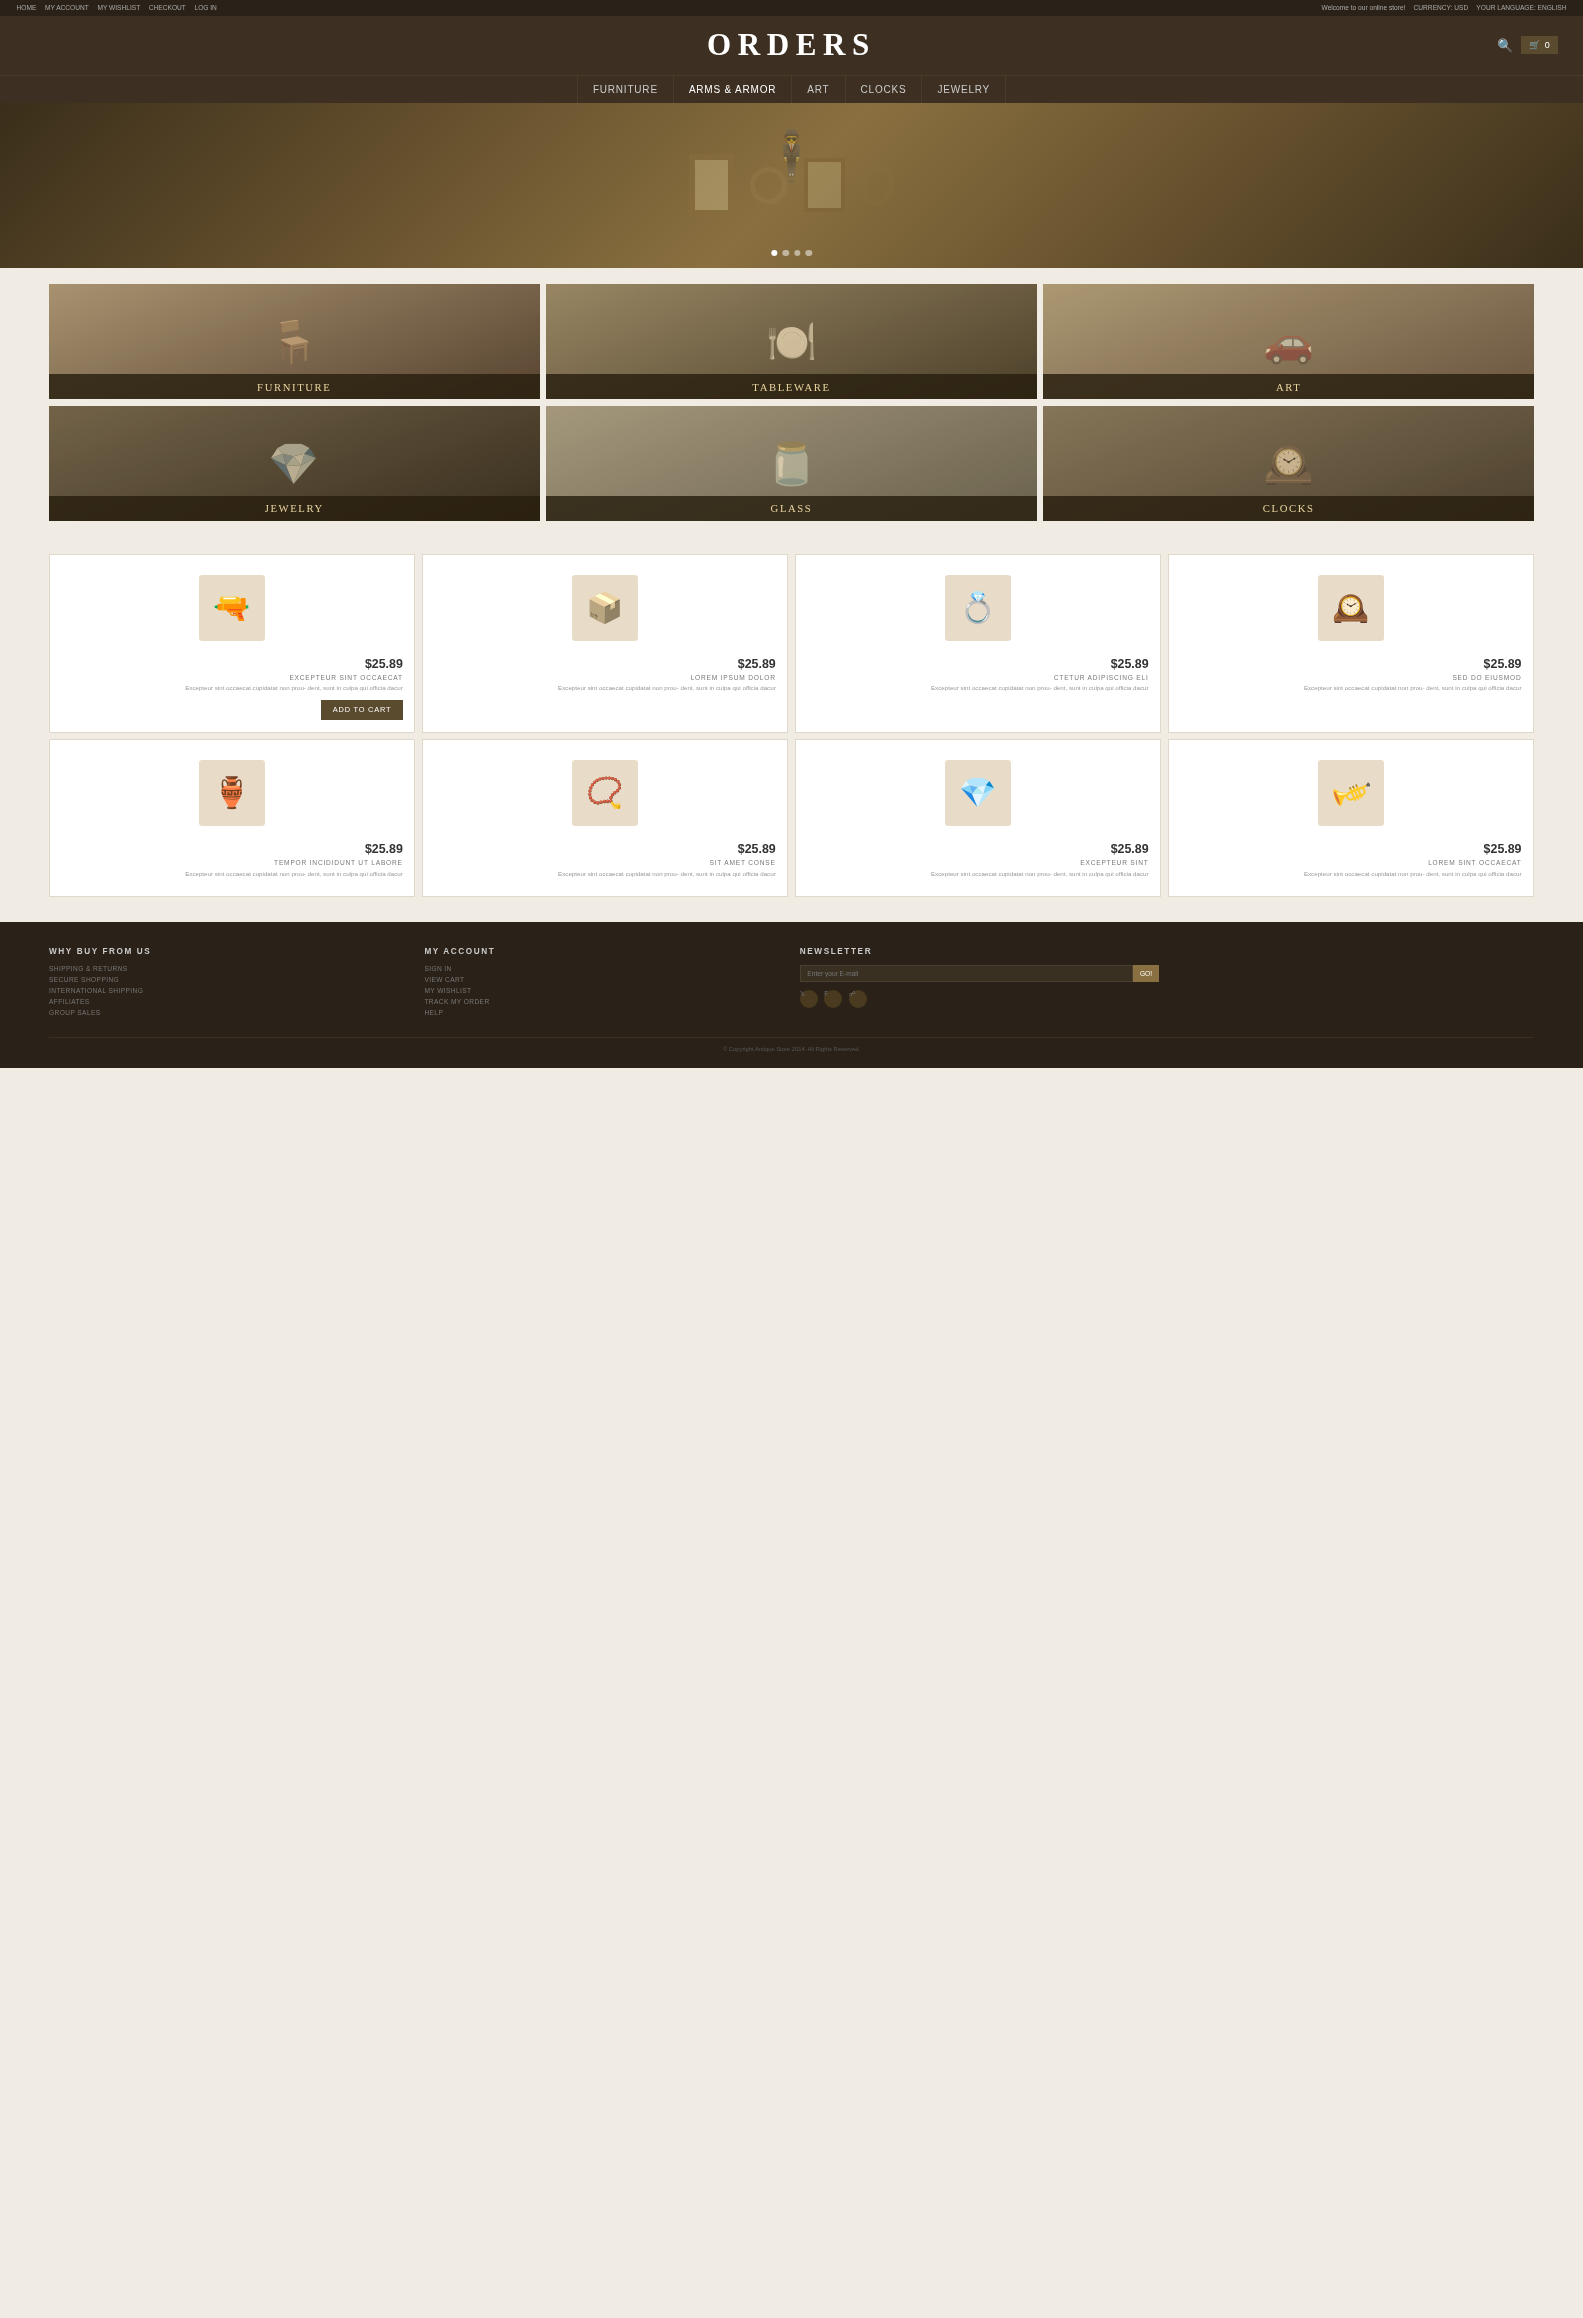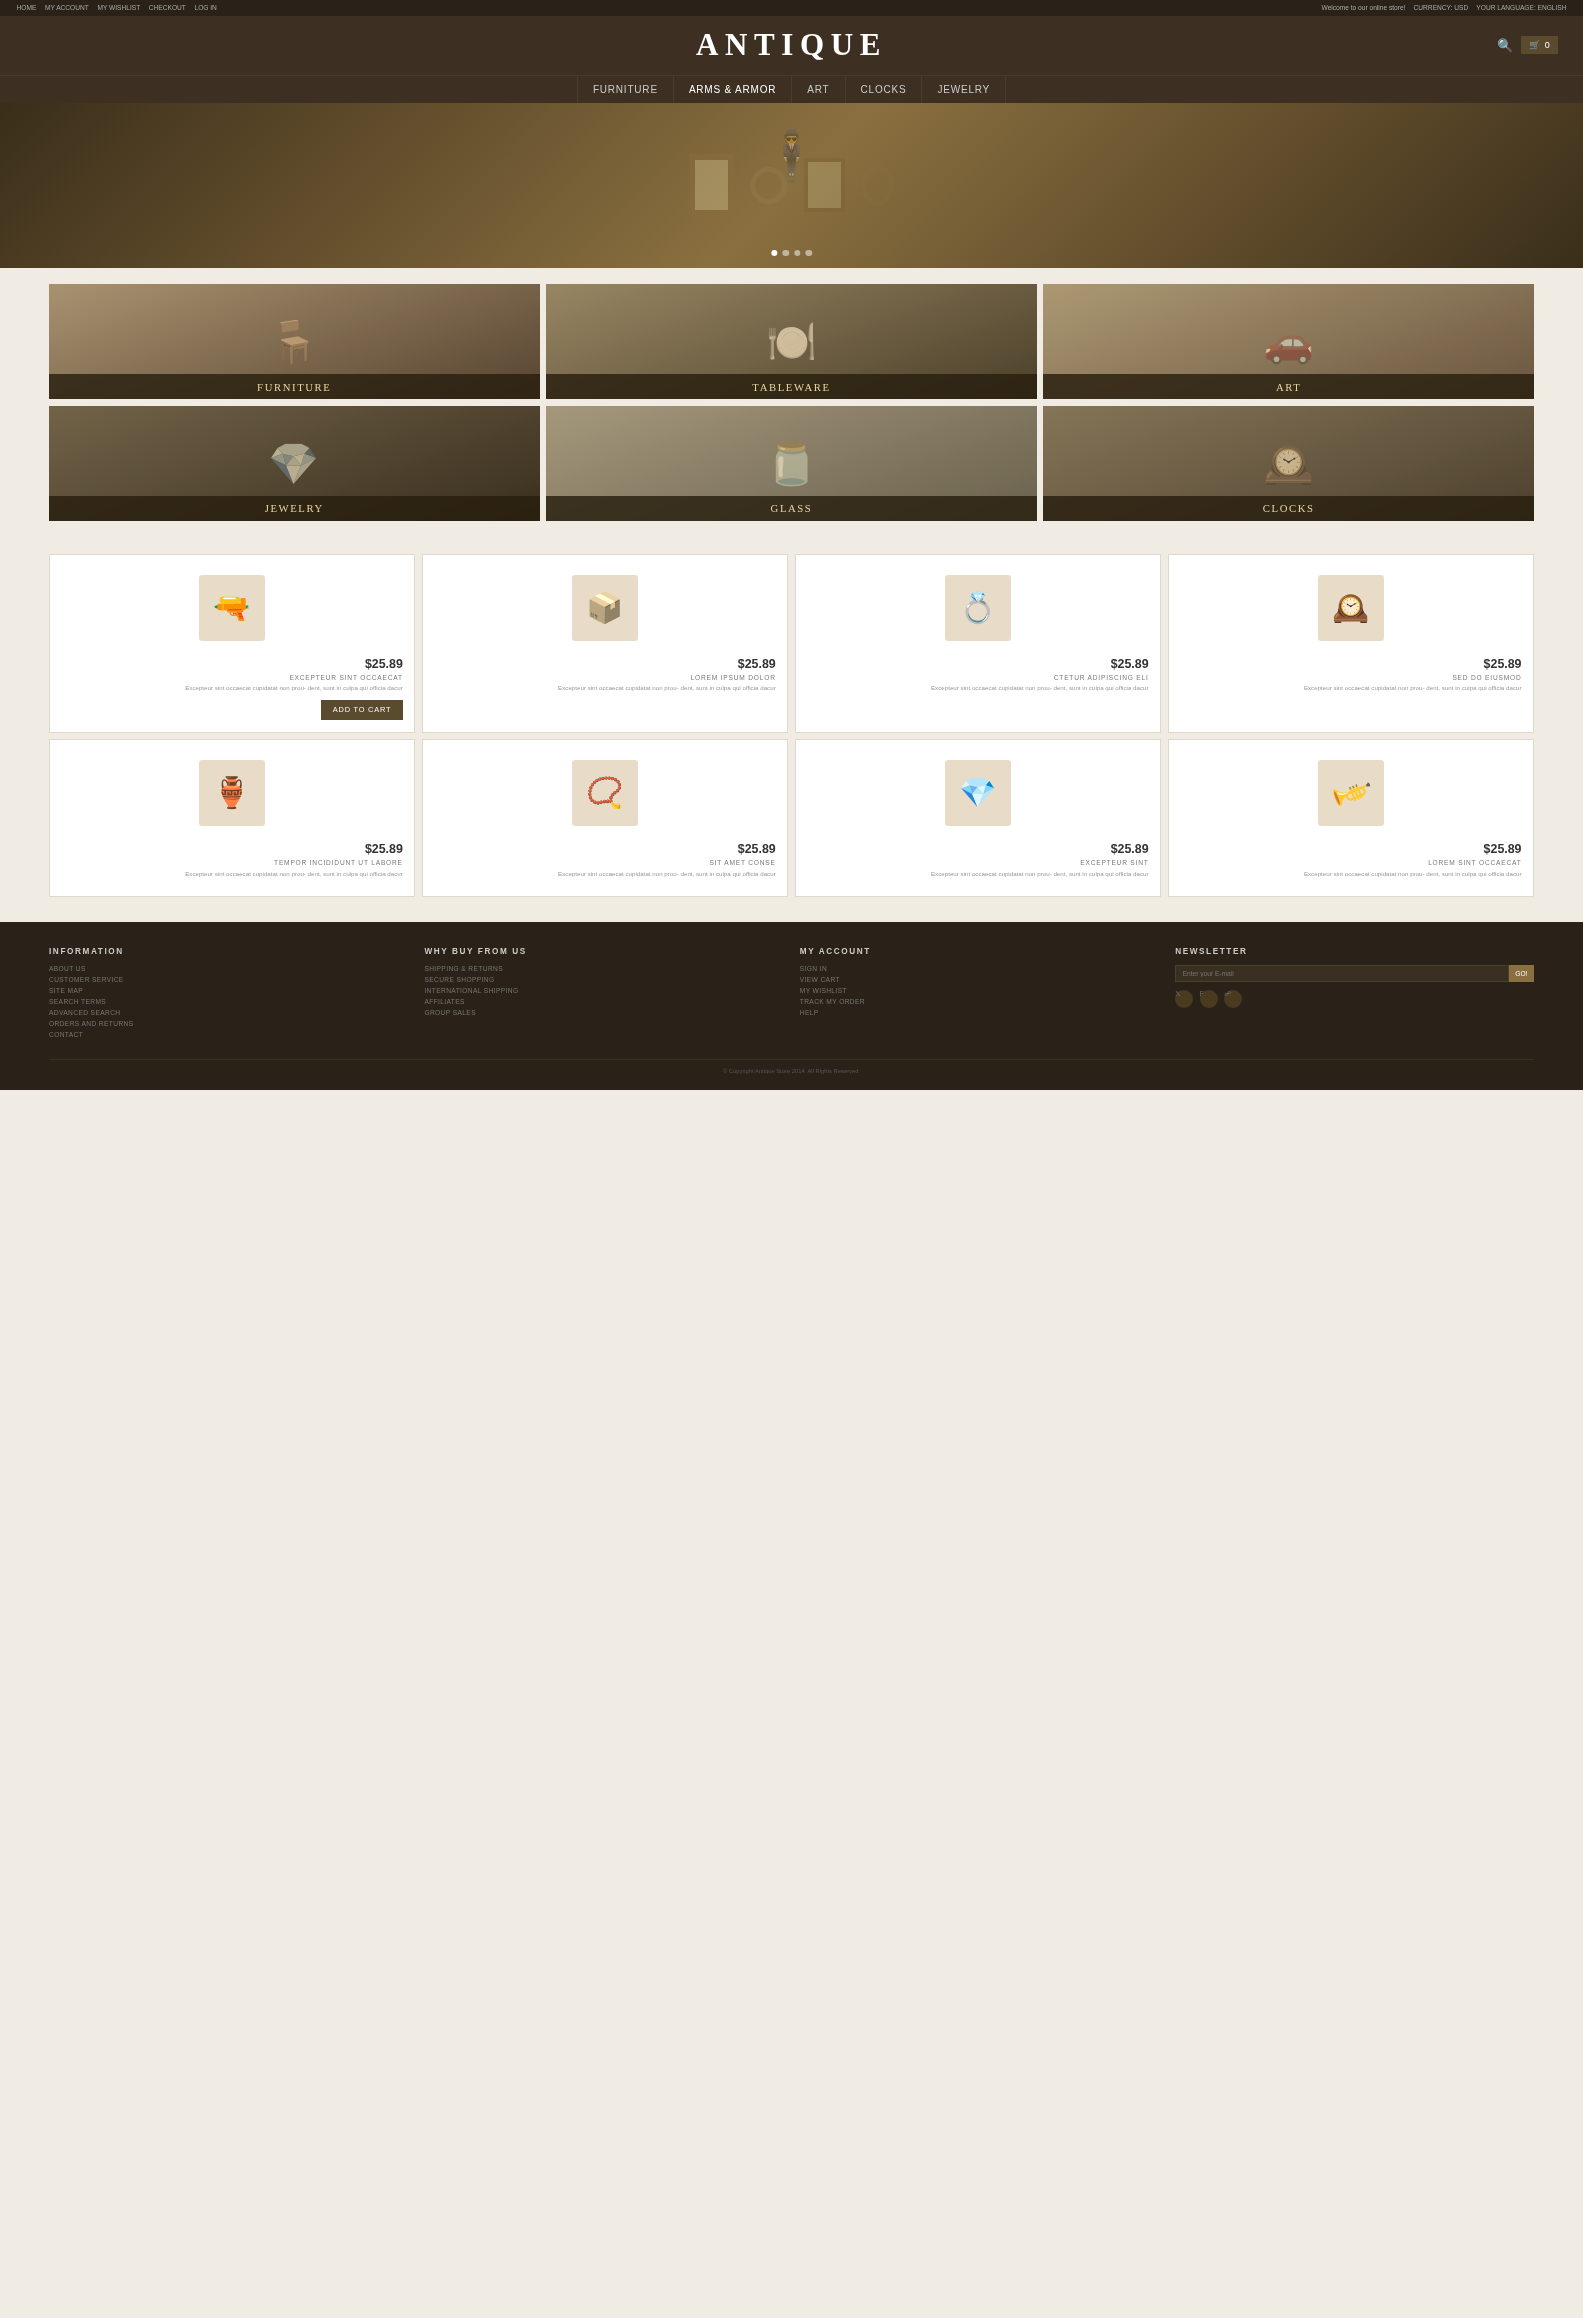--- a/index.html
+++ b/index.html
@@ -353,21 +353,21 @@
     <a>LOG IN</a>
   </div>
   <div class="top-bar-right">
     <span>Welcome to our online store!</span>
     <span>CURRENCY: USD</span>
     <span>YOUR LANGUAGE: ENGLISH</span>
   </div>
 </div>
 
 <div class="header">
-  <div class="header-title">ANTIQUE</div>
+  <div class="header-title">ORDERS</div>
   <div class="header-icons">
     <button class="search-icon-btn">🔍</button>
     <button class="cart-btn">
       <span>🛒</span>
       <span>0</span>
     </button>
   </div>
 </div>
 
 <nav class="main-nav">
@@ -519,30 +519,20 @@
       <div class="product-name">LOREM SINT OCCAECAT</div>
       <div class="product-desc">Excepteur sint occaecat cupidatat non prou- dent, sunt in culpa qui officia dacur</div>
     </div>
 
   </div>
 </div>
 
 <footer class="footer">
   <div class="footer-grid">
 
-    <div class="footer-col">
-      <div class="footer-col-title">INFORMATION</div>
-      <a>ABOUT US</a>
-      <a>CUSTOMER SERVICE</a>
-      <a>SITE MAP</a>
-      <a>SEARCH TERMS</a>
-      <a>ADVANCED SEARCH</a>
-      <a>ORDERS AND RETURNS</a>
-      <a>CONTACT</a>
-    </div>
 
     <div class="footer-col">
       <div class="footer-col-title">WHY BUY FROM US</div>
       <a>SHIPPING &amp; RETURNS</a>
       <a>SECURE SHOPPING</a>
       <a>INTERNATIONAL SHIPPING</a>
       <a>AFFILIATES</a>
       <a>GROUP SALES</a>
     </div>
 

